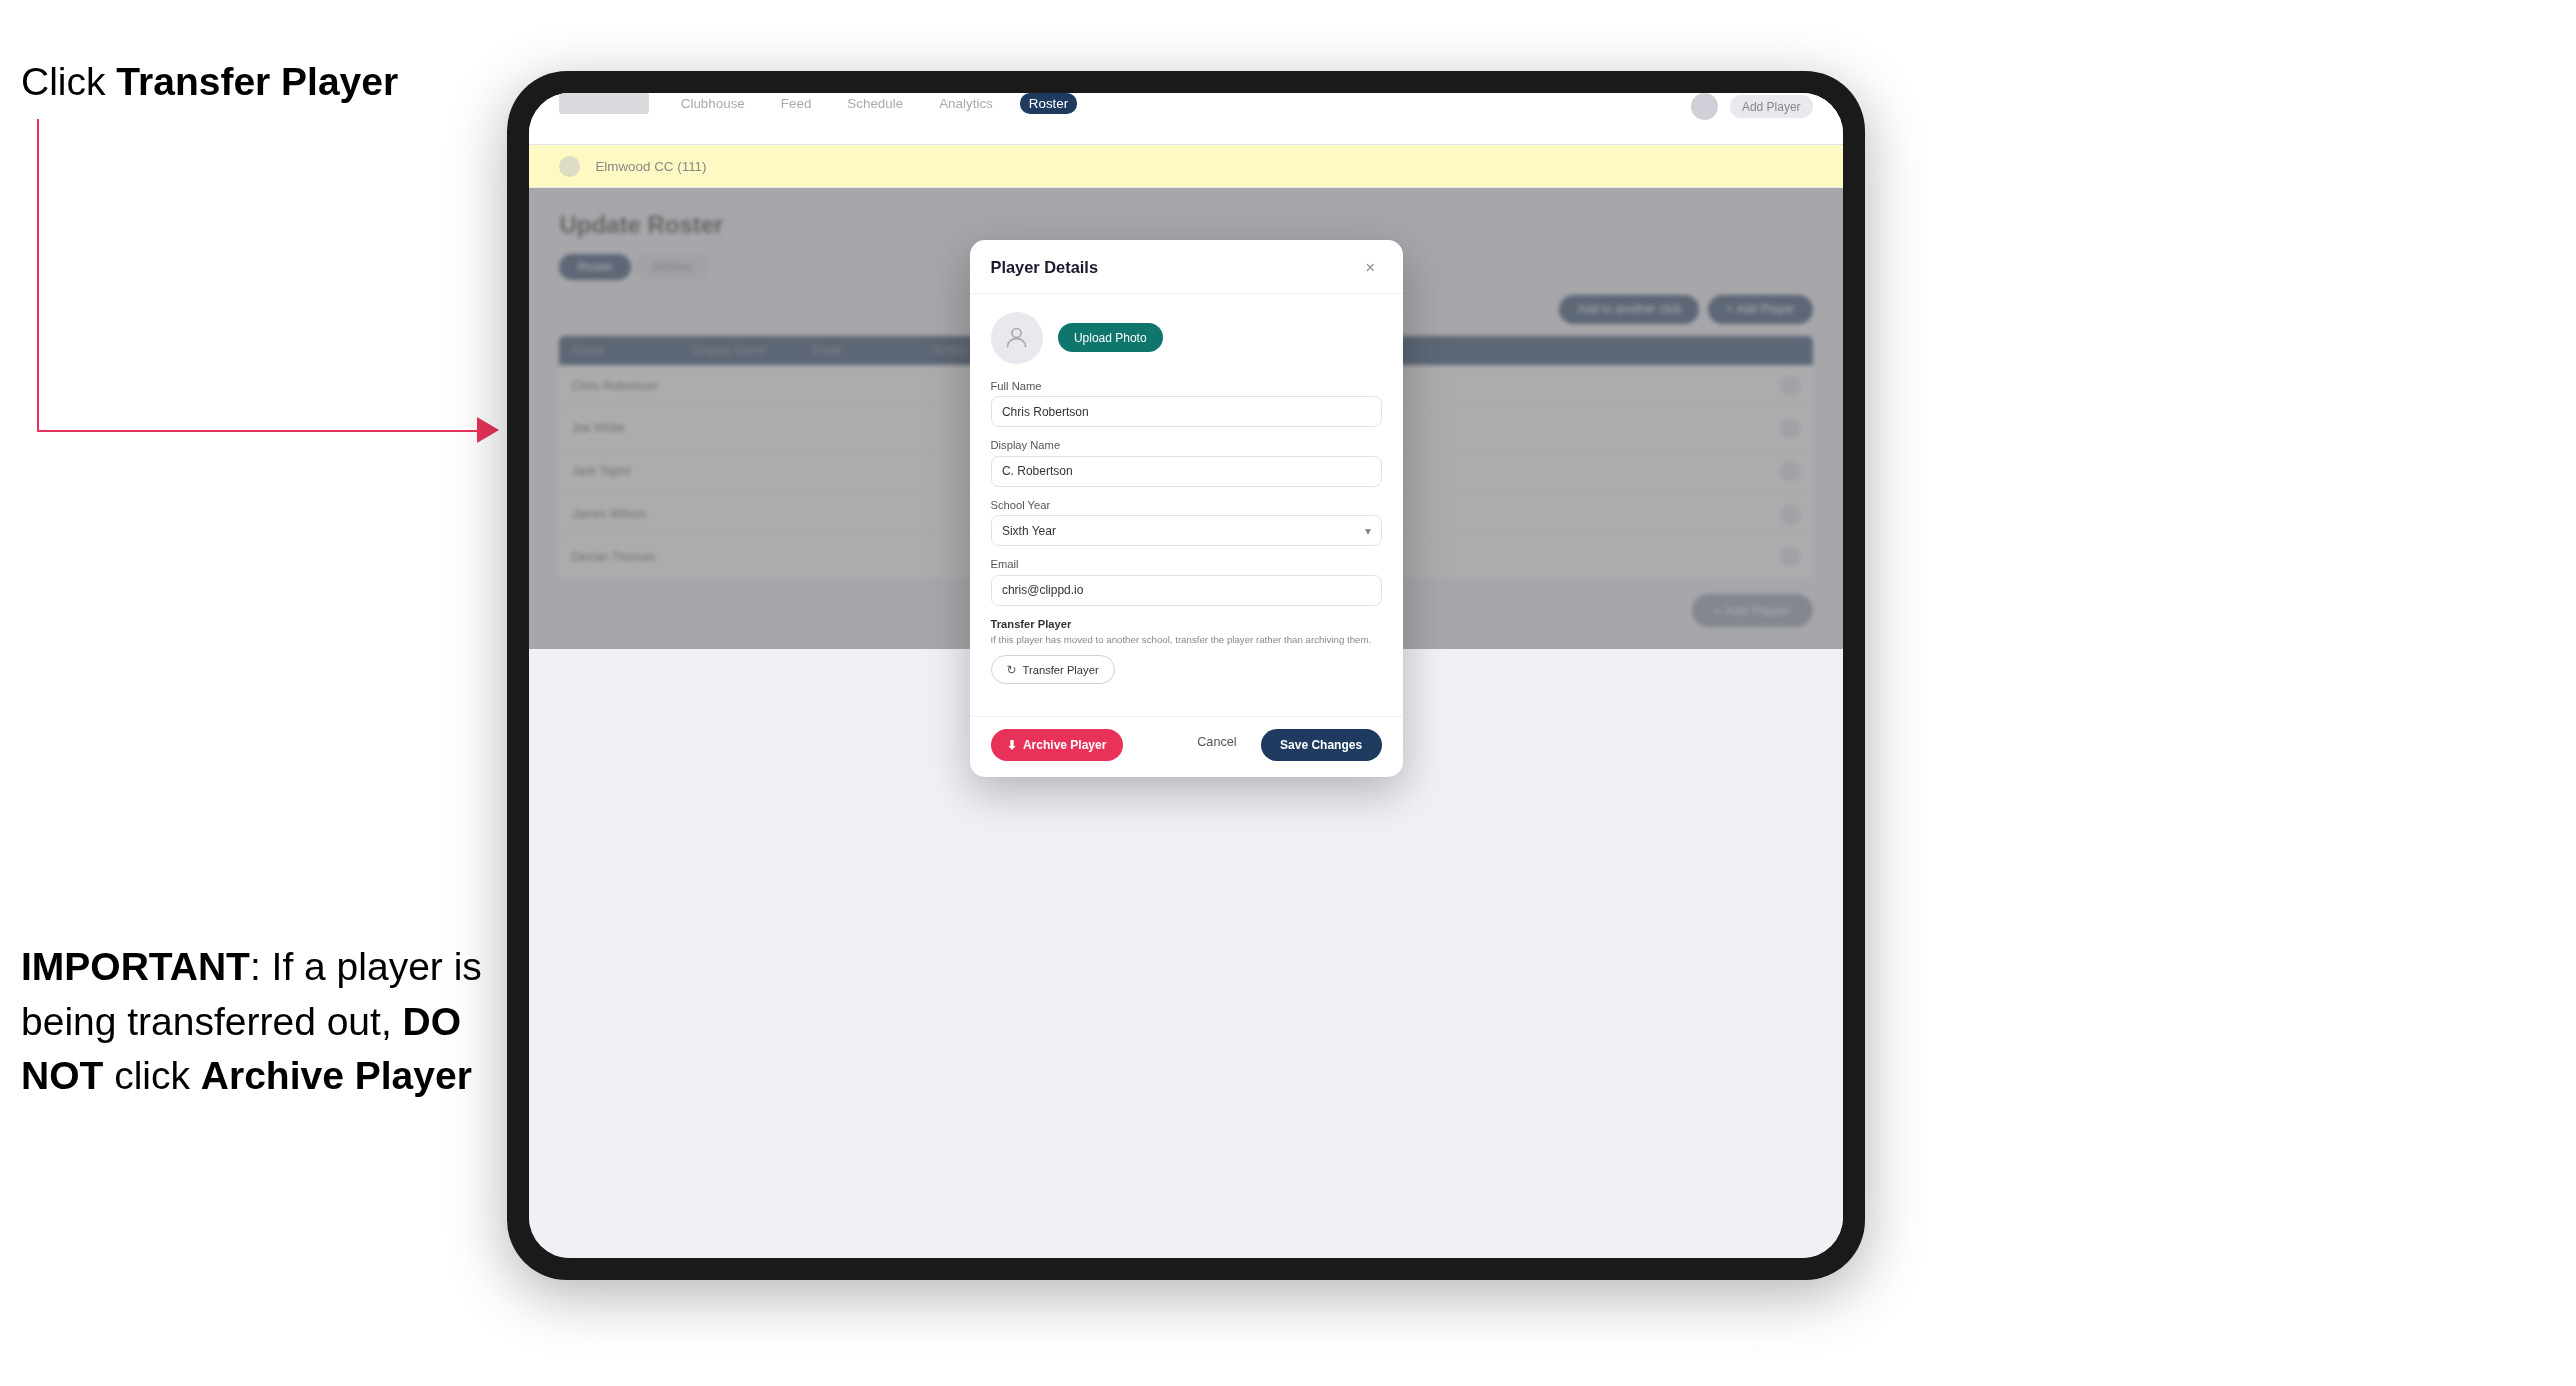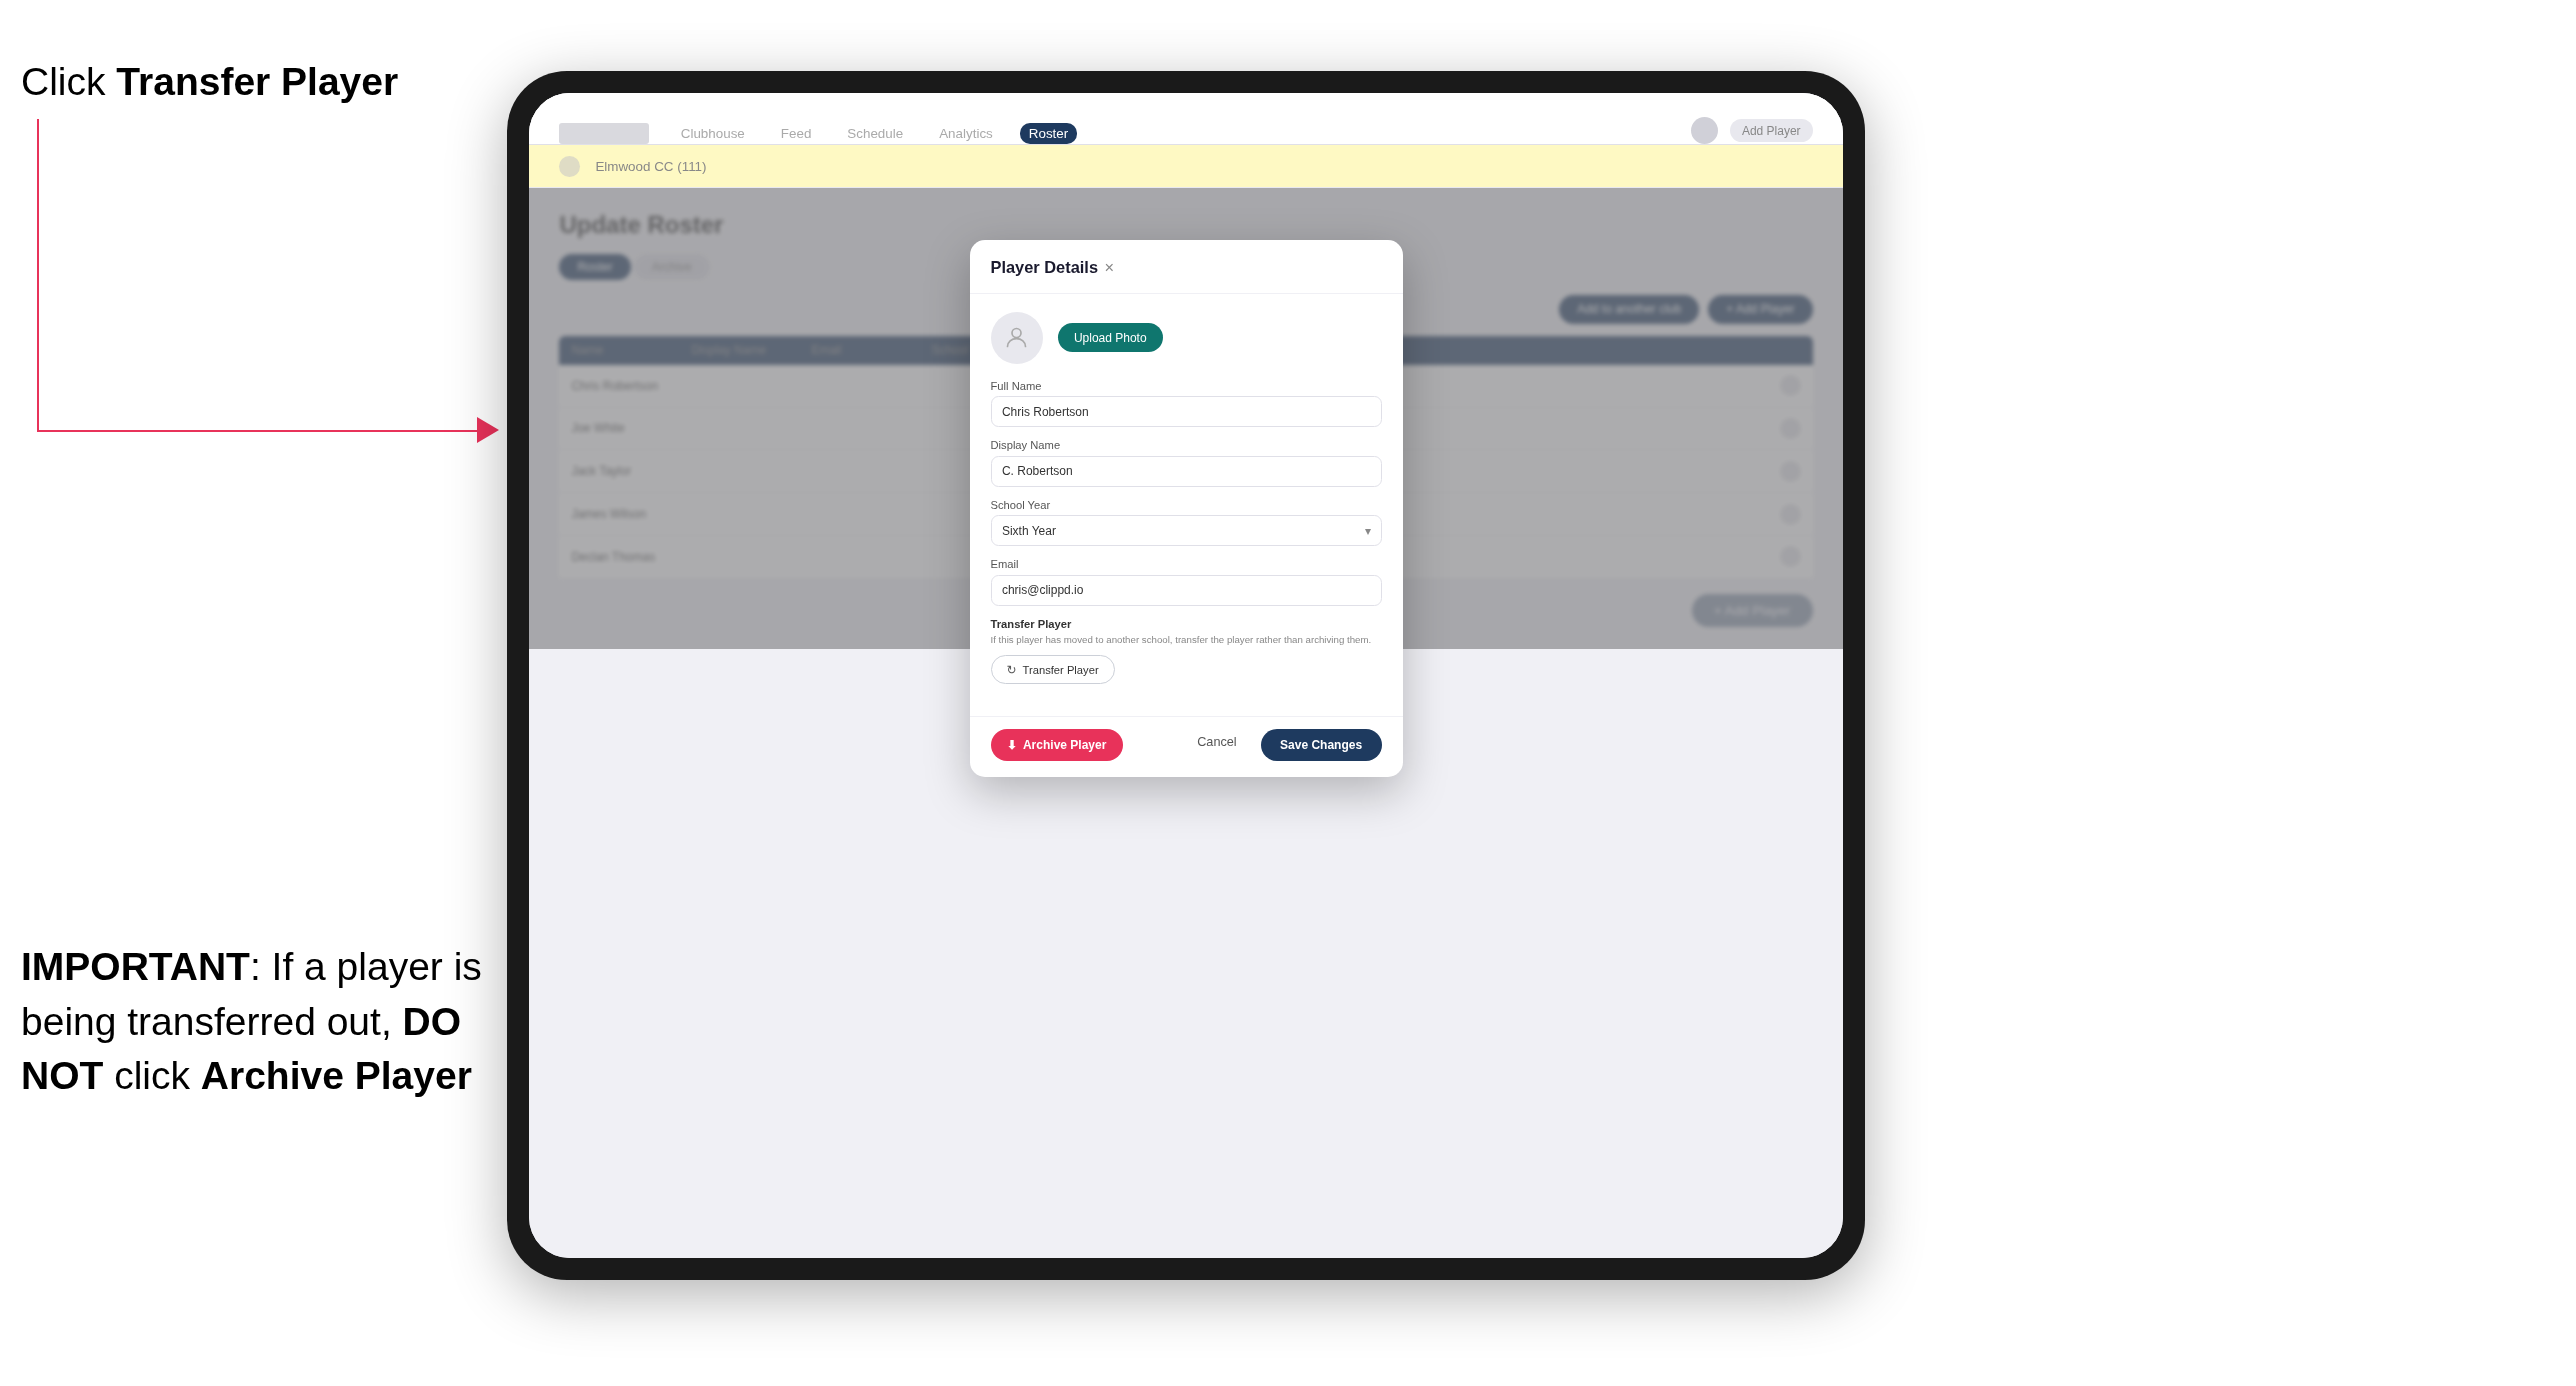--- a/index.html
+++ b/index.html
@@ -103,21 +103,21 @@
       height: 100%;
       background: #f0f0f5;
       position: relative;
     }
 
     
     .navbar {
       height: 52px;
       background: #ffffff;
       display: flex;
-      align-items: flex-end;
+      align-items: flex-start;
       padding: 0 30px;
       border-bottom: 0.7px solid #e0e0e8;
       gap: 22.4px;
     }
     .nav-logo {
       width: 90px;
       height: 21px;
       background: #c0c0c8;
       border-radius: 3px;
       opacity: 0.6;
@@ -306,20 +306,21 @@
       background: #ffffff;
       border-radius: 15px;
       width: 433px;
       box-shadow: 0 15px 45px rgba(0,0,0,0.25);
       overflow: hidden;
     }
 
     .modal-header {
       display: flex;
       align-items: center;
+      justify-content: space-between;
       padding: 16.4px 21px 13.4px;
       border-bottom: 0.7px solid #f0f0f5;
     }
     .modal-title {
       font-size: 16.4px;
       font-weight: 700;
       color: #1a1a2e;
     }
     .modal-close {
       width: 22.4px;

